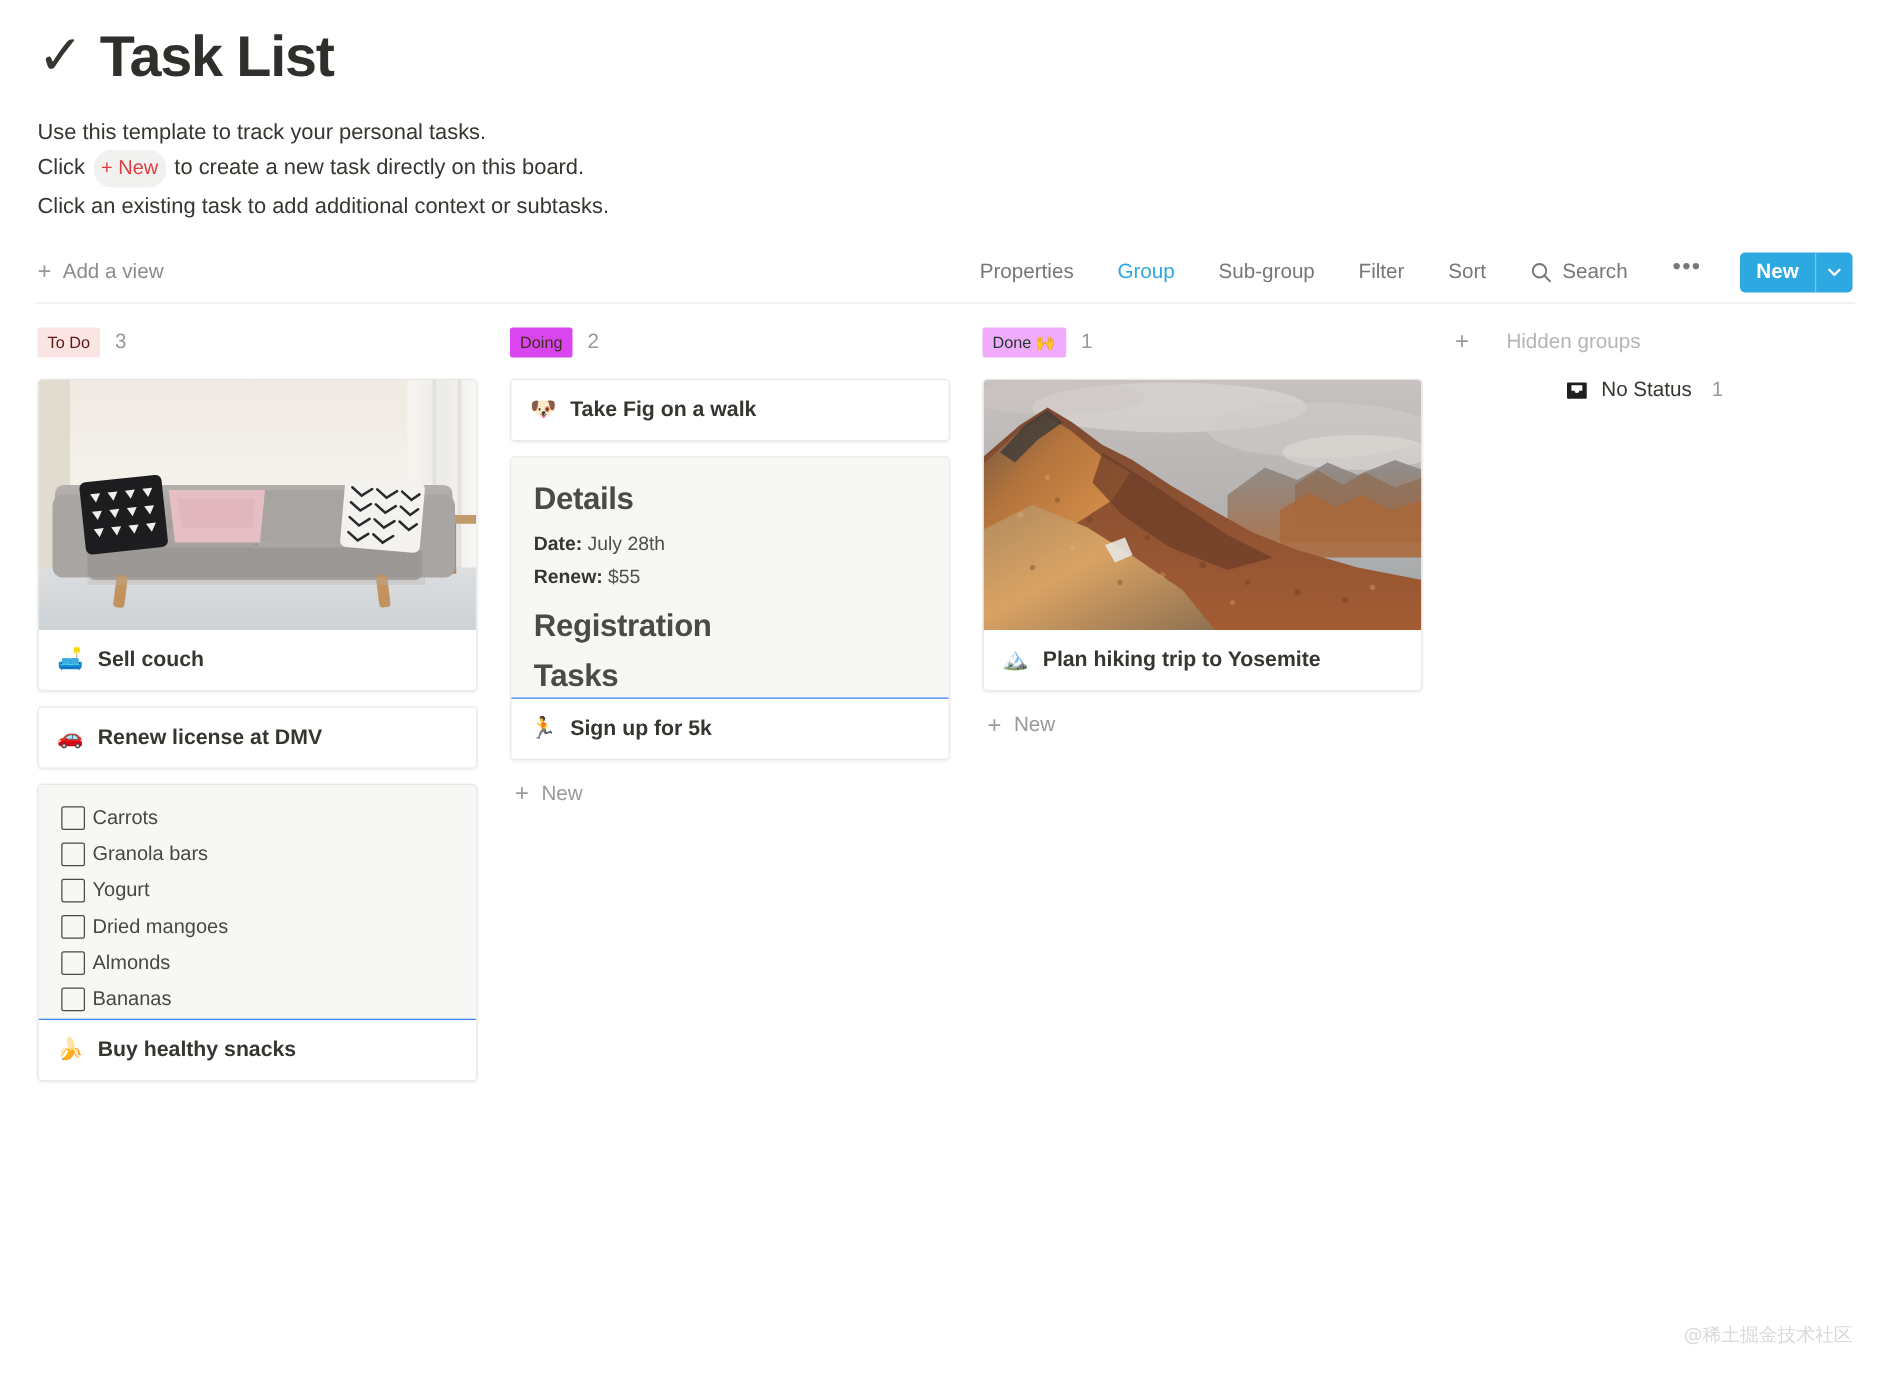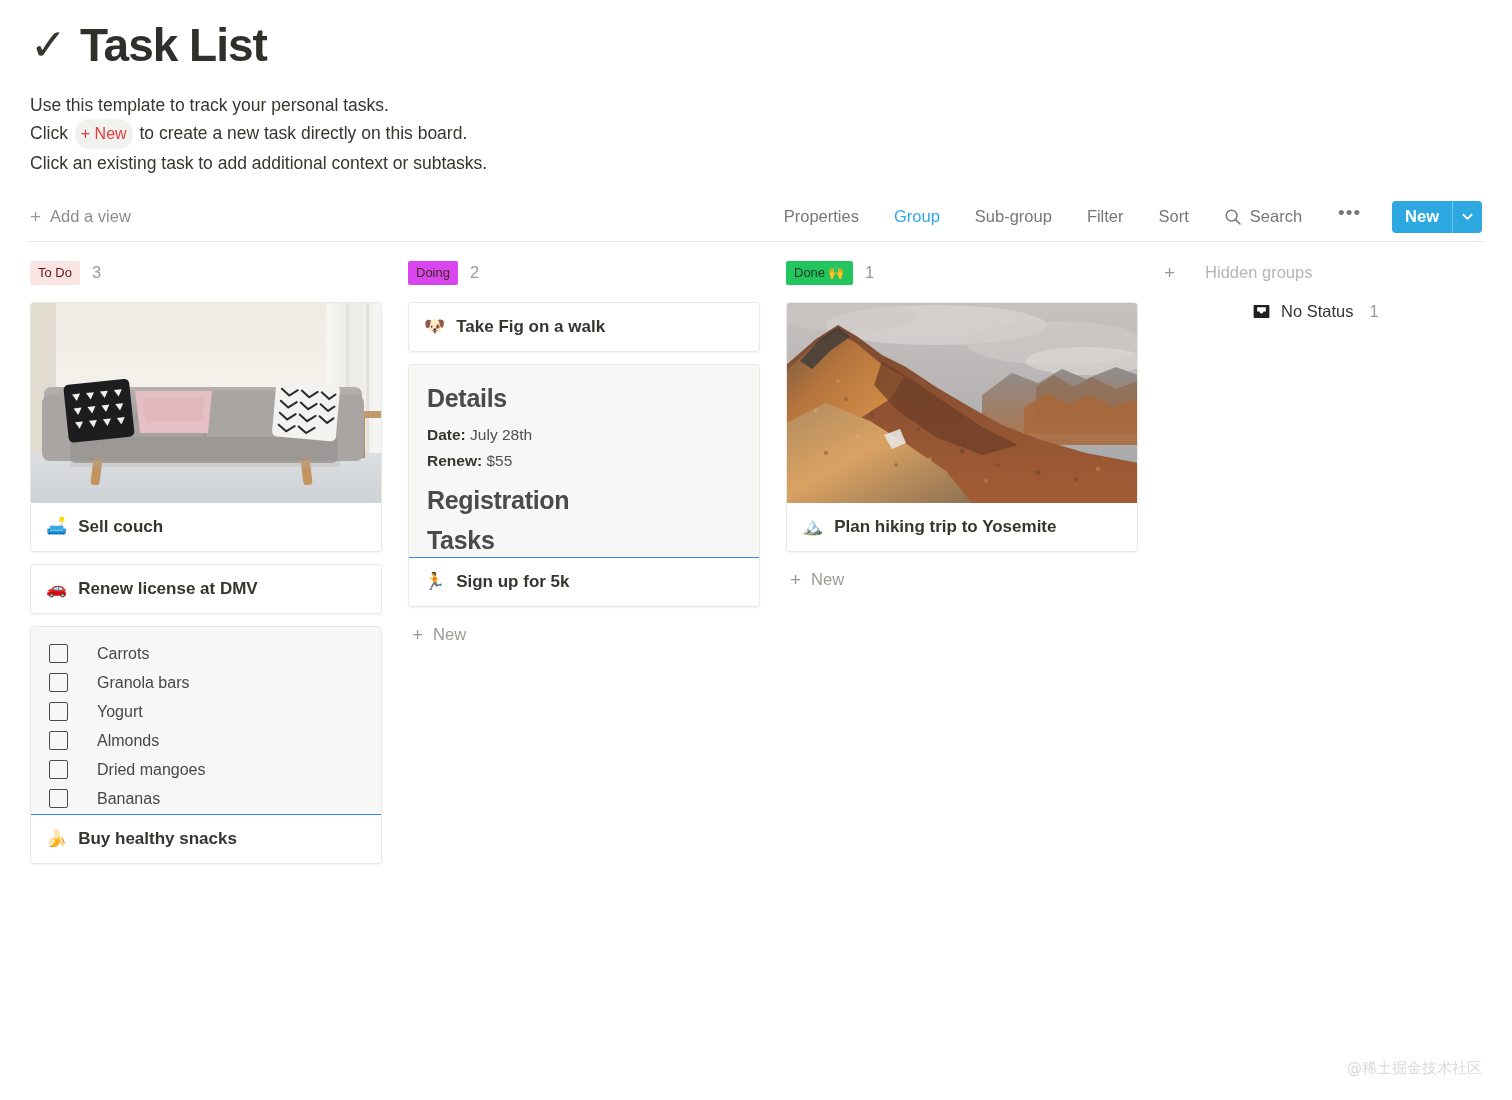--- a/index.html
+++ b/index.html
@@ -101,21 +101,21 @@
   .col-head {
     display: flex; align-items: center; gap: 12px;
     height: 30px; margin-bottom: 14px;
   }
   .badge {
     font-size: 13px; border-radius: 2px; padding: 2px 8px; line-height: 20px;
     display: inline-flex; align-items: center; gap: 5px;
   }
   .badge-todo { background: #fbe4e4; color: #5d1715; }
   .badge-doing { background: #d946ef; color: #402c1b; text-align: center; }
-  .badge-done { background: #22c55e; color: #1c3829; }
+  .badge-done { background: #f0abfc; color: #1c3829; }
   .count { color: #9b9a97; font-size: 16.5px; }
 
   .card {
     background: #fff;
     border: 1px solid #e8e8e6;
     border-radius: 4px;
     box-shadow: 0 1px 2px rgba(15,15,15,0.06);
     margin-bottom: 12px;
     overflow: hidden;
   }
@@ -139,21 +139,21 @@
     margin: 2px 0 8px 0; line-height: 34px; letter-spacing: -0.3px;
   }
   .preview-h.tight { margin-bottom: 0px; }
   .preview-p {
     font-size: 15.5px; color: #50504d; line-height: 24px; margin: 0 0 2px 0;
   }
   .preview-p b { color: #37352f; }
   .preview-gap { height: 10px; }
 
   .checkrow {
-    display: flex; align-items: center; gap: 29px; margin: 0 0 7px 0;
+    display: flex; align-items: center; gap: 6px; margin: 0 0 7px 0;
   }
   .checkbox {
     width: 19px; height: 19px; border: 1.8px solid #4b4a47;
     border-radius: 2px; background: transparent; flex: 0 0 19px;
   }
   .checklabel { font-size: 16px; color: #484744; line-height: 22px; }
 
   .col-new {
     display: flex; align-items: center; gap: 10px;
     color: #9b9a97; font-size: 16.5px; padding: 6px 4px; cursor: pointer;
@@ -351,25 +351,25 @@
           <div class="checkrow">
             <span class="checkbox"></span>
             <span class="checklabel">Granola bars</span>
           </div>
           <div class="checkrow">
             <span class="checkbox"></span>
             <span class="checklabel">Yogurt</span>
           </div>
           <div class="checkrow">
             <span class="checkbox"></span>
-            <span class="checklabel">Almonds</span>
+            <span class="checklabel">Dried mangoes</span>
           </div>
           <div class="checkrow">
             <span class="checkbox"></span>
-            <span class="checklabel">Dried mangoes</span>
+            <span class="checklabel">Almonds</span>
           </div>
           <div class="checkrow" style="margin-bottom:0;">
             <span class="checkbox"></span>
             <span class="checklabel">Bananas</span>
           </div>
         </div>
         <div class="card-title">
           <span class="card-emoji">🍌</span>
           <span>Buy healthy snacks</span>
         </div>

